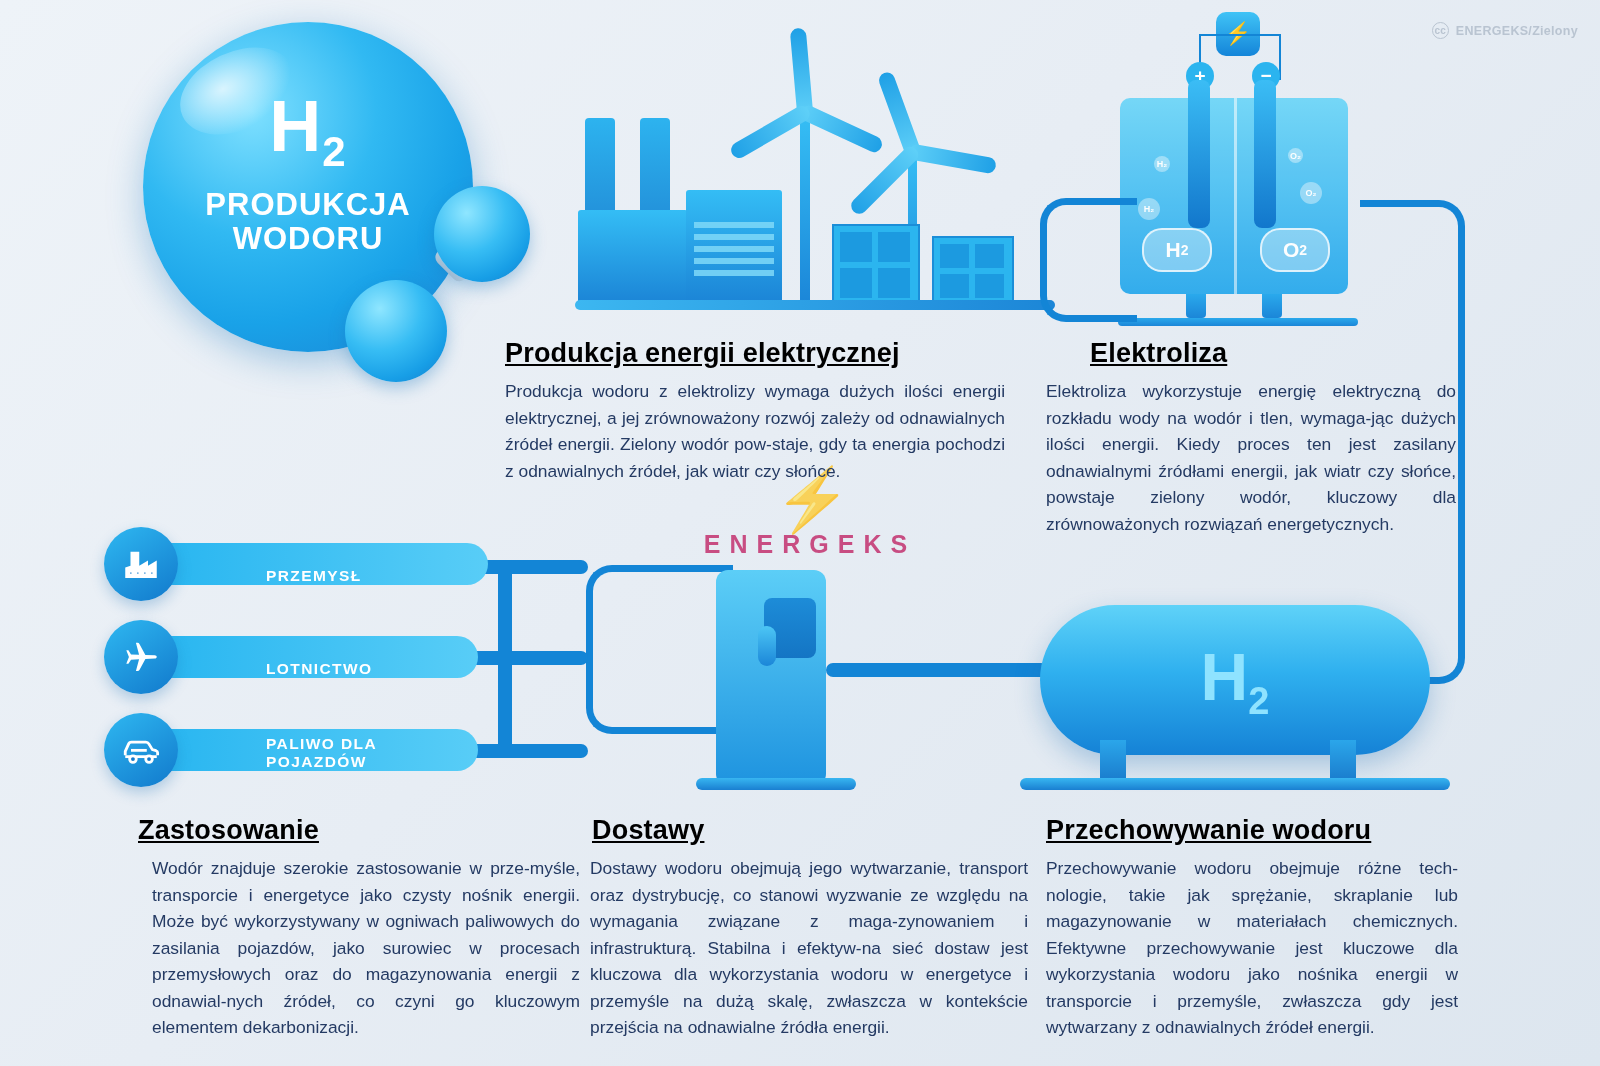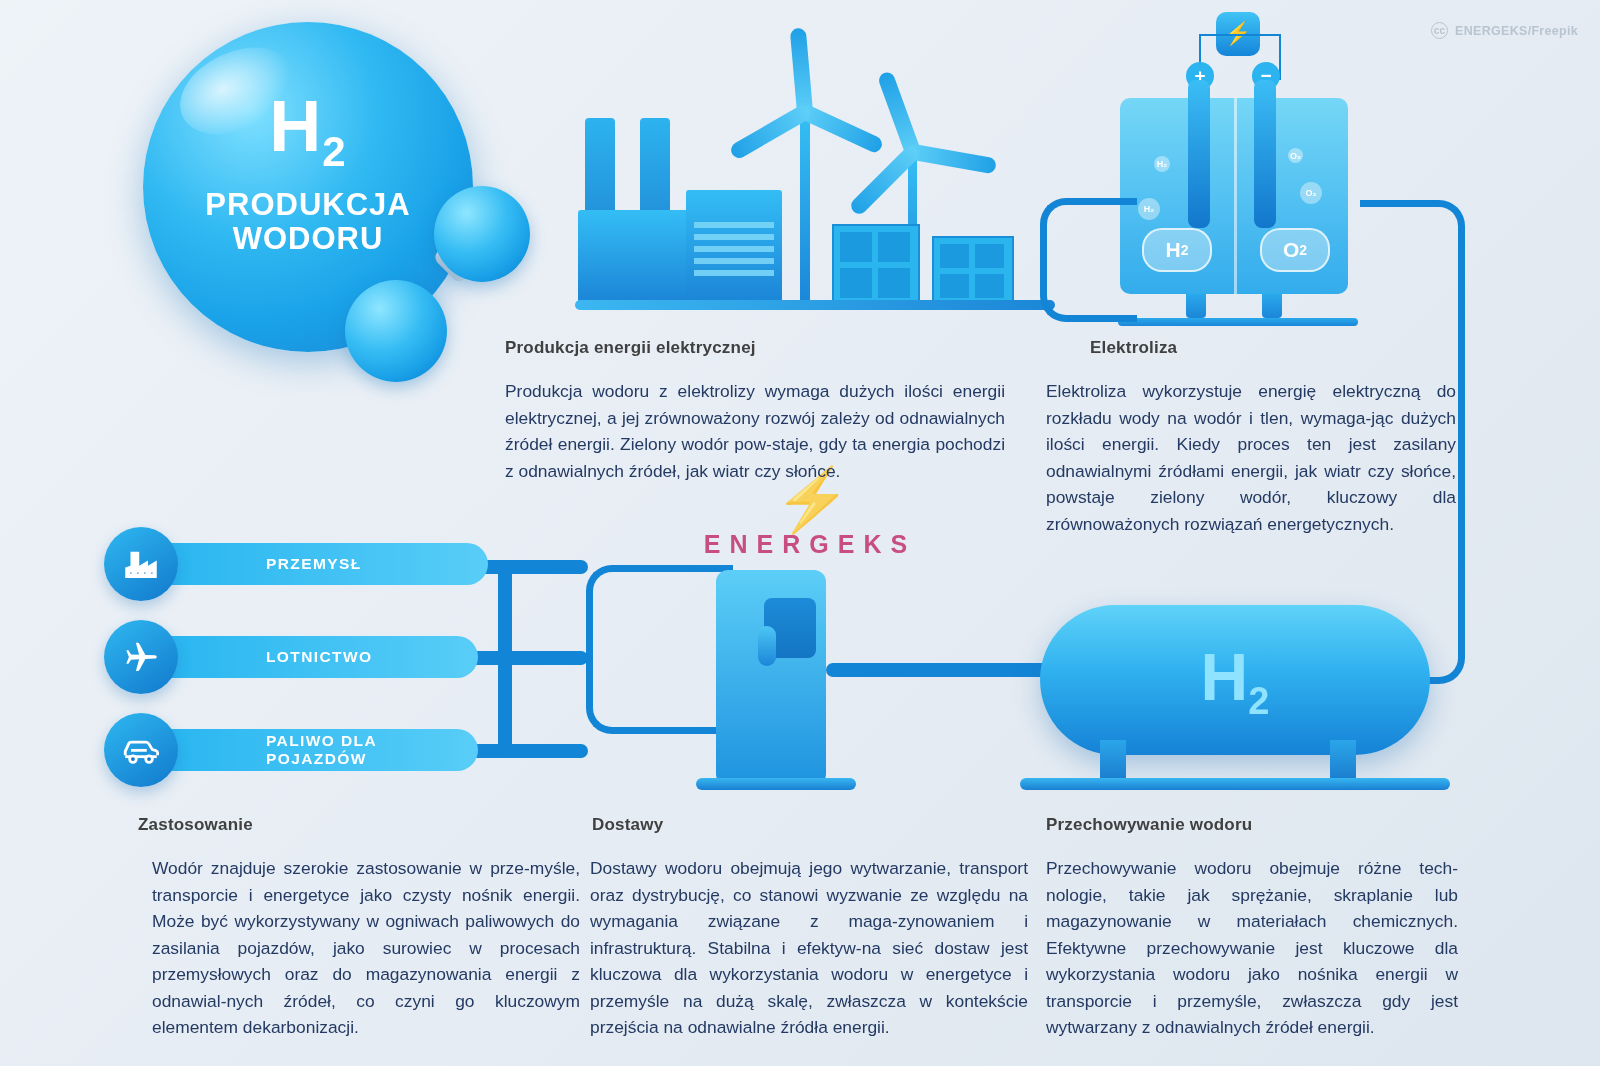--- a/index.html
+++ b/index.html
@@ -36,21 +36,21 @@
 
   .atom{position:absolute;border-radius:50%;
     background:radial-gradient(circle at 34% 28%, #8fe6ff 0%, #37bdf4 42%, #179ee6 72%, #1579c9 100%);
     box-shadow:0 6px 16px rgba(30,120,190,.35);}
   .atom.a1{left:434px;top:186px;width:96px;height:96px;}
   .atom.a2{left:345px;top:280px;width:102px;height:102px;}
   .bond{position:absolute;left:432px;top:258px;width:38px;height:15px;border-radius:8px;
         background:linear-gradient(180deg,#f2f6fa,#b9c8d6);transform:rotate(45deg);}
 
   
-  .h-title{position:absolute;color:#404040;font-size:17px;font-weight:800;letter-spacing:.2px;}
+  .h-title{position:absolute;color:#000000;font-size:27px;font-weight:800;letter-spacing:.2px;text-decoration:underline;}
   .p-txt{position:absolute;color:#243a63;font-size:17.4px;line-height:26.5px;text-align:justify;}
 
   
   .chimney{position:absolute;background:linear-gradient(180deg,#2db3ef,#1a74c8);border-radius:4px 4px 0 0;}
   .fbody{position:absolute;background:linear-gradient(180deg,#34bdf5,#1b84d6);border-radius:3px;}
   .fwin{position:absolute;background:#7fd8f8;opacity:.85;}
 
   
   .mast{position:absolute;background:linear-gradient(180deg,#36bff5,#1b86d8);}
   .blade{position:absolute;width:88px;height:16px;border-radius:8px;
@@ -99,39 +99,39 @@
     background:linear-gradient(180deg,#1d8cd8,#1475c4);}
   .nozzle{position:absolute;left:758px;top:626px;width:18px;height:40px;border-radius:9px;
     background:linear-gradient(180deg,#4cc6f5,#1b86d8);}
   .pumpbase{position:absolute;left:696px;top:778px;width:160px;height:12px;border-radius:6px;
     background:linear-gradient(180deg,#38b6f1,#1a7fd1);}
 
   
   .pill{position:absolute;height:42px;border-radius:21px;
     background:linear-gradient(90deg,#27b5f0,#58cdf7);
     color:#fff;font-size:15.5px;font-weight:700;letter-spacing:1.4px;
-    display:flex;align-items:center;}
+    display:flex;align-items:flex-end;}
   .pill span{margin-left:118px;}
   .circ{position:absolute;width:74px;height:74px;border-radius:50%;
     background:linear-gradient(145deg,#2fb8f1,#1179cc);
     display:flex;align-items:center;justify-content:center;
     box-shadow:0 6px 14px rgba(25,110,180,.28);}
   .circ svg{width:42px;height:42px;}
 
   .ground{position:absolute;left:575px;top:300px;width:480px;height:10px;border-radius:5px;
           background:linear-gradient(90deg,#3cb7f1,#1c86d7);}
 </style>
 </head>
 <body>
 
 <div class="stage">
 
   <div class="credit">
     <span class="cc">cc</span>
-    <span>ENERGEKS/Freepik</span>
+    <span>ENERGEKS/Zielony</span>
   </div>
 
   <div class="wm">
     <div class="bolt">⚡</div>
     <div class="wtxt">ENERGEKS</div>
   </div>
 
   <div class="bubble">
     <div class="gloss"></div>
     <div class="txt">

